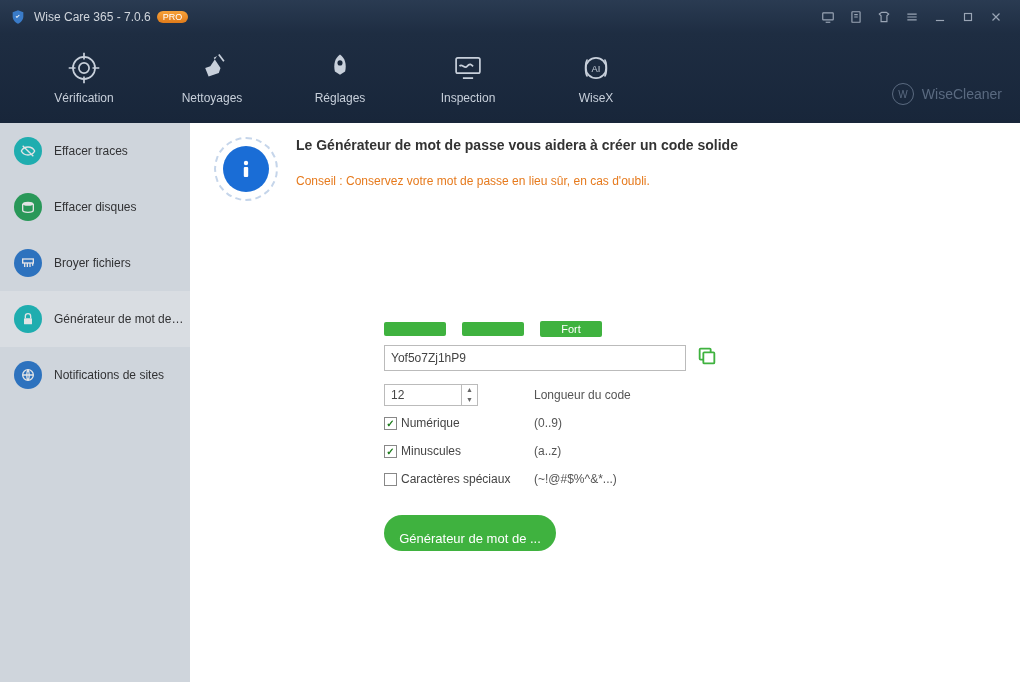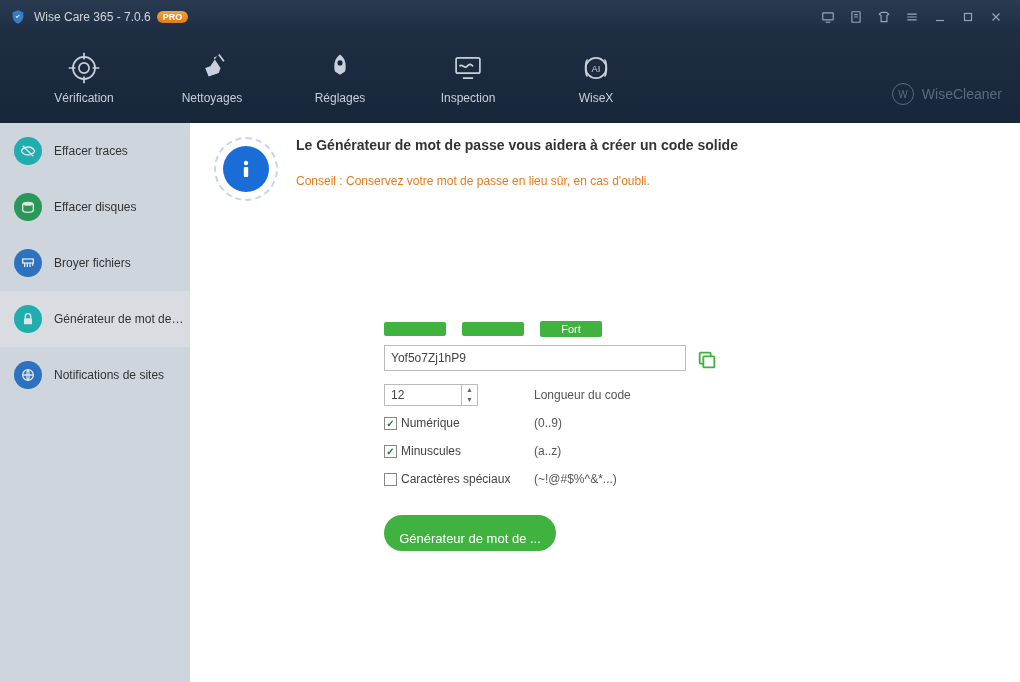--- a/index.html
+++ b/index.html
@@ -3,21 +3,21 @@
 <meta charset="utf-8">
 <style>
 * { margin: 0; padding: 0; box-sizing: border-box; font-family: Arial, sans-serif; }
 body { width: 1020px; height: 682px; overflow: hidden; background: #fff; }
 .window { width: 100%; height: 100%; display: flex; flex-direction: column; }
 
 
 .titlebar { height: 33px; background: linear-gradient(to bottom, #2a3b52, #1e2d42); display: flex; align-items: center; padding: 0 10px; color: #d0d5dc; font-size: 12px; }
 .titlebar .shield { width: 16px; height: 16px; margin-right: 8px; }
 .titlebar .title { flex: 0 0 auto; }
-.titlebar .badge { background: linear-gradient(to bottom, #f7a23a, #e07b1a); color: #fff; font-size: 9px; font-weight: bold; padding: 1px 6px; border-radius: 7px; margin-left: 6px; }
+.titlebar .badge { background: linear-gradient(to bottom, #f7a23a, #e07b1a); color: #fff; font-size: 9px; font-weight: normal; padding: 1px 6px; border-radius: 7px; margin-left: 6px; }
 .titlebar .spacer { flex: 1; }
 .titlebar .tb-icon { width: 28px; height: 28px; display: flex; align-items: center; justify-content: center; color: #9aa5b5; cursor: pointer; }
 .titlebar .tb-icon svg { width: 14px; height: 14px; }
 
 
 .header { height: 90px; background: linear-gradient(to bottom, #1e2d42, #18263a); display: flex; align-items: stretch; padding-left: 20px; position: relative; }
 .header .tab { width: 128px; display: flex; flex-direction: column; align-items: center; justify-content: center; color: #c8d0db; cursor: pointer; gap: 6px; font-size: 12px; }
 .header .tab.active { background: #294a6f; color: #fff; }
 .header .tab .tabico { width: 34px; height: 34px; display: flex; align-items: center; justify-content: center; }
 .header .brand { position: absolute; right: 18px; bottom: 18px; display: flex; align-items: center; gap: 8px; color: #5a6a80; font-size: 14px; }
@@ -47,21 +47,21 @@
 .intro .bigicon .inner { width: 46px; height: 46px; border-radius: 50%; background: #1a6dd6; display:flex; align-items:center; justify-content:center; }
 .intro h2 { font-size: 14px; font-weight: bold; color: #333; margin-bottom: 21px; }
 .intro p.tip { font-size: 12px; color: #e67a1d; }
 
 .panel { margin-top: 120px; margin-left: 170px; width: 470px; }
 
 .strength { display: flex; align-items: center; gap: 16px; margin-bottom: 8px; }
 .strength .seg { height: 14px; width: 62px; background: #3fb23f; border-radius: 2px; }
 .strength .seglabel { height: 16px; width: 62px; background: #3fb23f; border-radius: 2px; color:#fff; font-size:11px; display:flex; align-items:center; justify-content:center; }
 
-.pwrow { display: flex; align-items: flex-end; gap: 10px; margin-bottom: 10px; }
+.pwrow { display: flex; align-items: flex-start; gap: 10px; margin-bottom: 10px; }
 .pwrow input { flex: 0 0 302px; height: 26px; border: 1px solid #bbb; padding: 0 6px; font-size: 12px; color: #444; }
 .copybtn { width: 22px; height: 22px; color: #3fb23f; cursor: pointer; display:flex; align-items:center; justify-content:center; }
 
 .row { display: flex; align-items: center; height: 28px; font-size: 12px; color: #444; }
 .row .left { width: 150px; display: flex; align-items: center; gap: 4px; }
 .row .right { color: #555; }
 .spin { width: 94px; height: 22px; border: 1px solid #bbb; display:flex; align-items:center; }
 .spin .val { flex:1; padding-left:6px; font-size:12px; }
 .spin .arrows { width:16px; display:flex; flex-direction:column; border-left:1px solid #bbb; }
 .spin .arrows div { height:10px; font-size:7px; text-align:center; color:#666; cursor:pointer; line-height:10px; }

